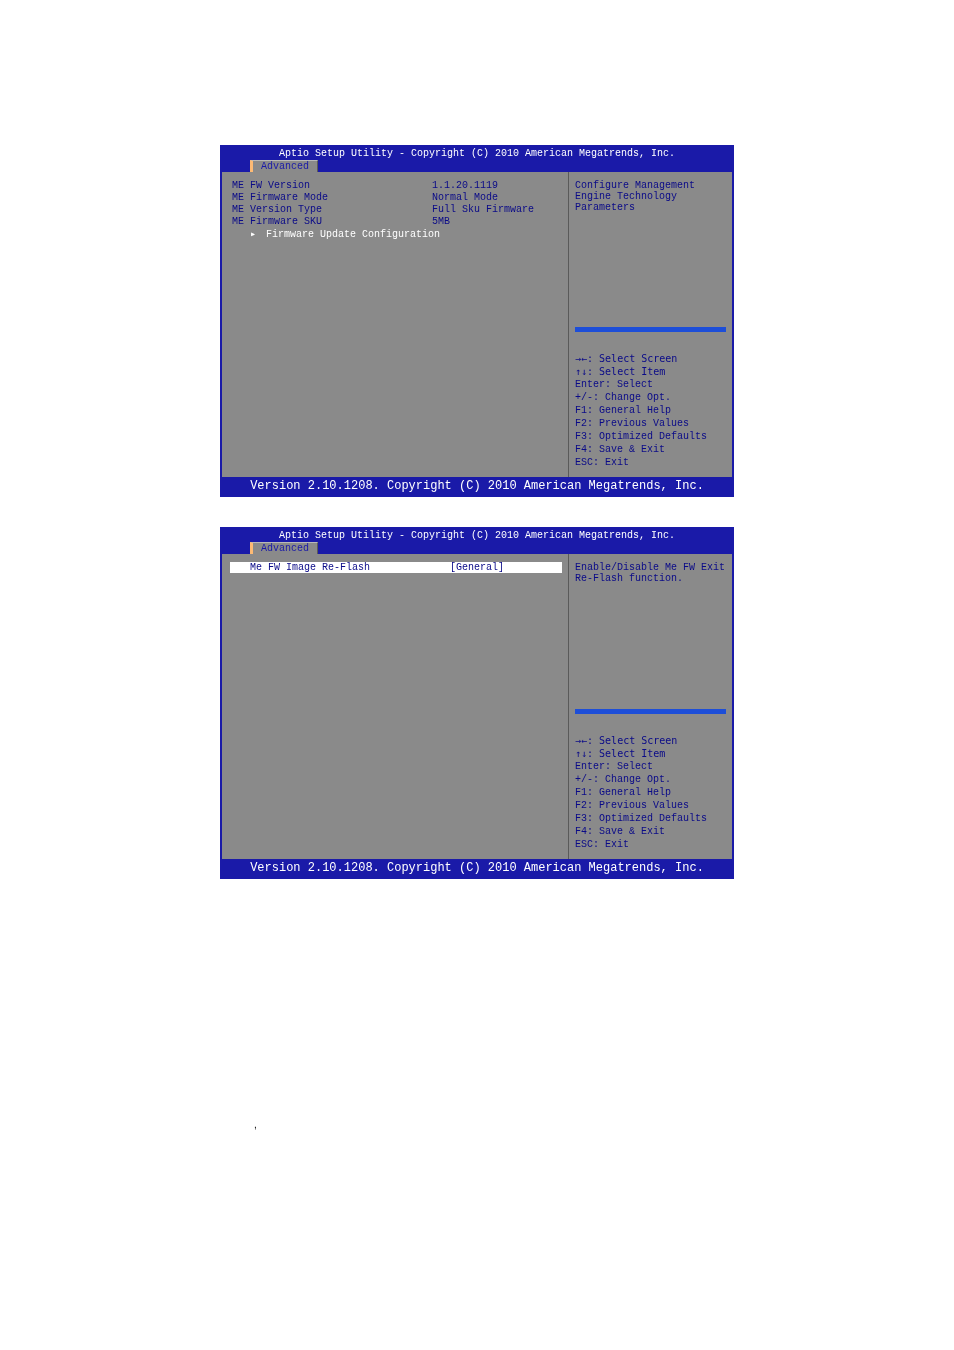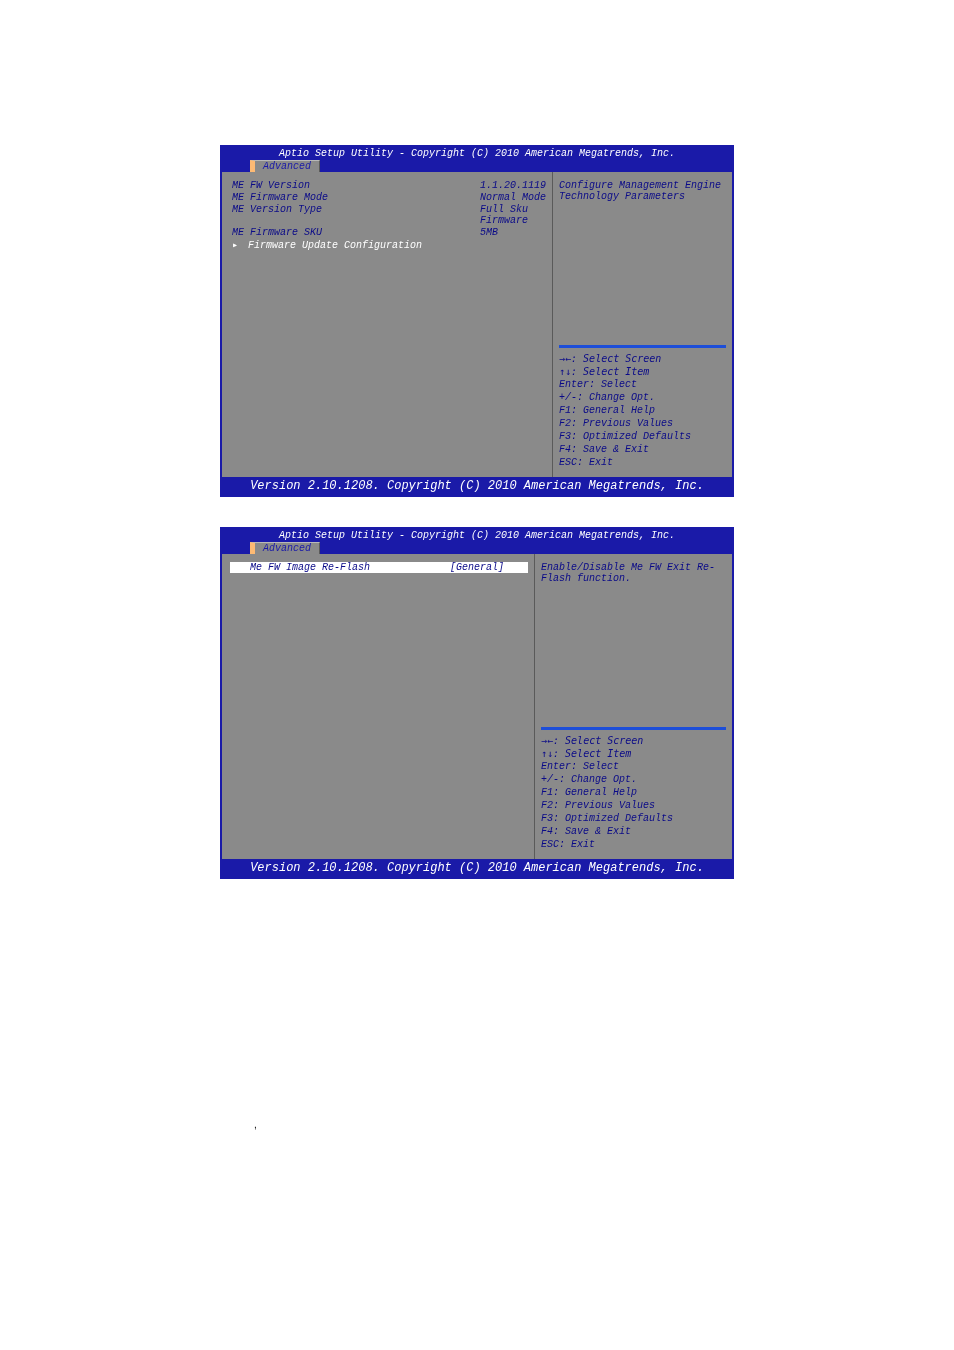--- a/index.html
+++ b/index.html
@@ -8,98 +8,97 @@
       font-family: 'Courier New', monospace;
       font-size: 11px;
       padding: 145px 220px 40px 220px;
       width: 954px;
     }
     .bios-window {
       background: #5eead4;
       border: 2px solid #1a1aa8;
       width: 514px;
       margin-bottom: 30px;
-      font-style: italic;
     }
     .header-bar {
       background: #1a1aa8;
       color: #ffffff;
       text-align: center;
       font-size: 10px;
       padding: 1px 0;
       position: relative;
     }
     .tab-row {
       background: #1a1aa8;
       padding-left: 28px;
     }
     .tab {
       display: inline-block;
       background: #8a8a8a;
       color: #1a1aa8;
       padding: 0px 8px;
       font-size: 10px;
       border-top: 1px solid #b8b8b8;
-      border-left: 5px solid #fdba74;
+      border-left: 3px solid #fdba74;
       border-right: 1px solid #5a5a5a;
     }
     .content-area {
       display: flex;
       background: #8a8a8a;
       min-height: 305px;
     }
     .left-panel {
       flex: 1;
       padding: 8px 6px 8px 10px;
       color: #0a0a88;
       font-size: 10px;
     }
     .right-panel {
-      width: 198px;
+      width: 164px;
       border-left: 1px solid #5a5a5a;
       padding: 8px 6px;
       color: #0a0a88;
       font-size: 10px;
       display: flex;
       flex-direction: column;
     }
     .setting-row {
       display: flex;
       margin-bottom: 1px;
-      gap: 48px;
     }
     .setting-label {
       width: 200px;
       flex-shrink: 0;
     }
     .setting-value {
       flex: 1;
     }
     .submenu-row {
       color: #ffffff;
       margin-bottom: 1px;
+      margin-left: 18px;
     }
     .submenu-arrow {
       display: inline-block;
       width: 10px;
     }
     .highlighted-row {
       background: #ffffff;
       color: #0a0a88;
       display: flex;
       margin-bottom: 1px;
       margin-left: -2px;
       padding-left: 20px;
     }
     .help-text-top {
       flex: 1;
     }
     .help-text-bottom {
-      border-top: 3px solid #1d4ed8;
-      padding-top: 4px;
+      border-top: 5px solid #1d4ed8;
+      padding-top: 20px;
       margin-top: auto;
       line-height: 1.3;
     }
     .help-line { white-space: nowrap; }
     .footer-bar {
       background: #1a1aa8;
       color: #ffffff;
       text-align: center;
       padding: 2px 0;
       font-size: 12px;

